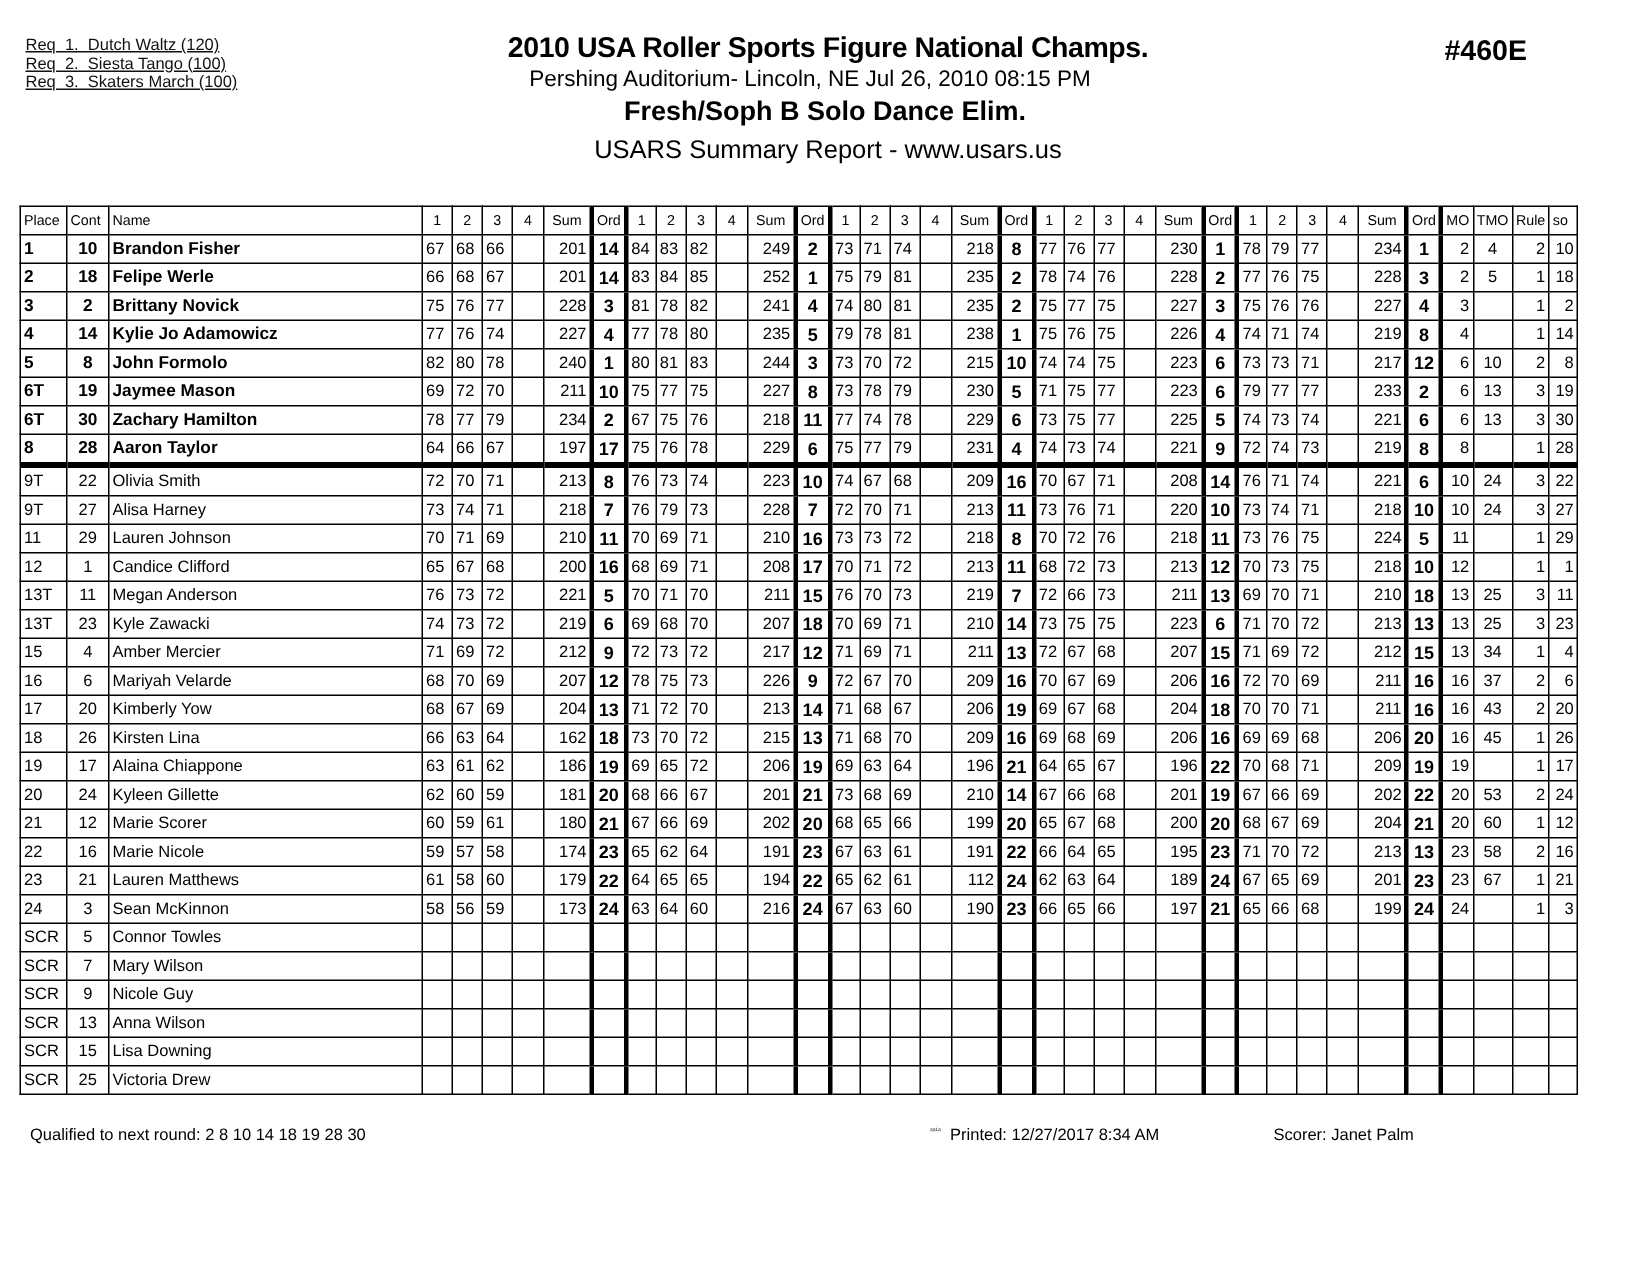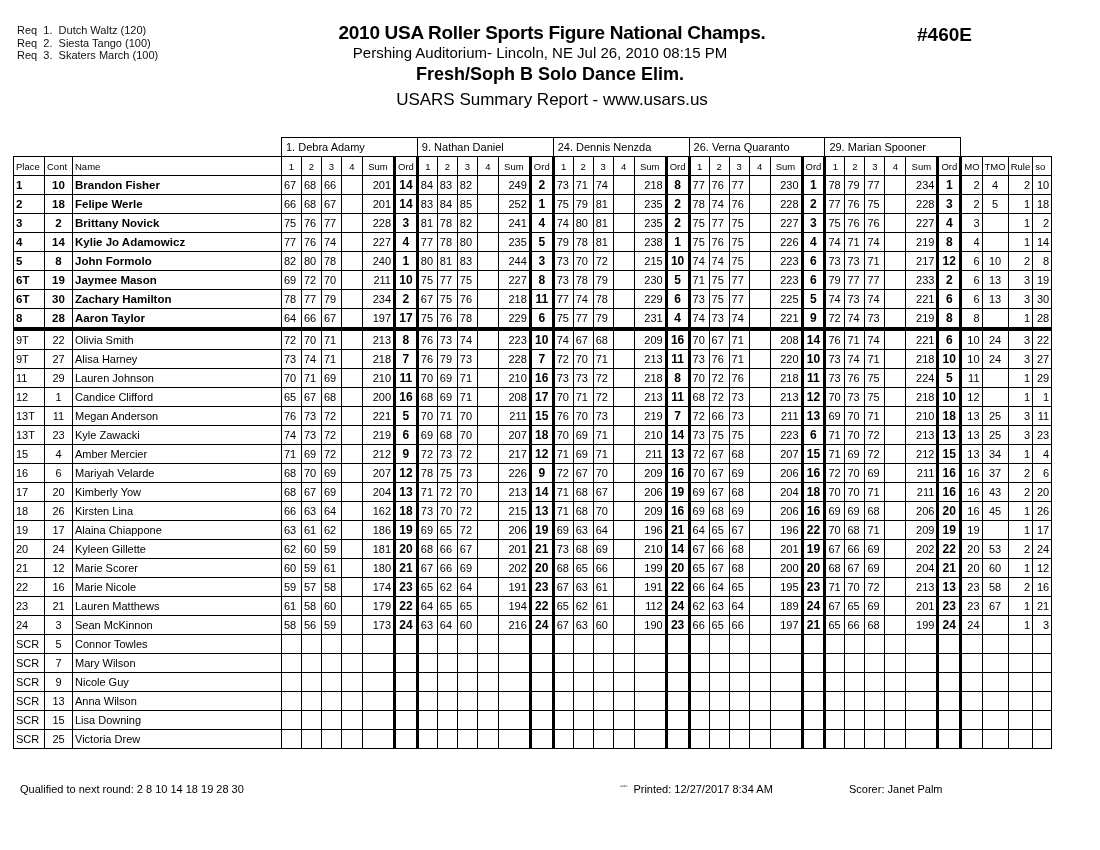--- a/index.html
+++ b/index.html
@@ -1,40 +1,40 @@
 <!DOCTYPE html>
 <html><head>
 <meta charset="utf-8">
 <style>
   html,body{margin:0;padding:0;background:#fff;}
   body{width:1100px;height:850px;position:relative;overflow:hidden;font-family:"Liberation Sans",sans-serif;color:#000;}
   .req{position:absolute;left:17px;top:24px;font-size:11px;line-height:12.5px;color:#111;}
-  .req div{white-space:pre;}
+  .req div{white-space:pre;text-decoration:underline;}
   .title{position:absolute;left:0;width:1100px;text-align:center;}
   .t1{top:22px;font-size:19px;font-weight:bold;letter-spacing:-0.3px;left:2px;}
   .t2{top:44px;font-size:15px;left:-10px;}
   .t3{top:64px;font-size:18px;font-weight:bold;left:0;}
   .t4{top:90px;font-size:17px;left:2px;}
-  .evno{position:absolute;left:917px;top:24px;font-size:19px;font-weight:bold;}
+  .evno{position:absolute;left:963px;top:24px;font-size:19px;font-weight:bold;}
   table.grid{position:absolute;left:13px;top:137px;border-collapse:collapse;table-layout:fixed;font-size:11px;}
   table.grid td{border:1px solid #000;height:18px;padding:0 2px;white-space:nowrap;overflow:hidden;}
   .judge-head td.jname{font-size:11px;padding-left:4px;height:18px;}
   .judge-head td.blank{border:none;}
   .hdr td{font-size:9.5px;height:17px;}
   .hdr td.c{text-align:center;}
   .num{text-align:right;}
   .ctr{text-align:center;}
   .ord{font-weight:bold;text-align:center;font-size:12px;}
   .thickR{border-right:3px solid #000 !important;}
   .dbl td{border-bottom:3px double #000;}
   .sep td{border-top:4px solid #000 !important;}
   .top8 td{font-weight:bold;font-size:11.5px;}
   .top8 td.sc{font-weight:normal;font-size:11px;}
   .top8 td.ord{font-size:12px;}
-  .footer{position:absolute;top:783px;font-size:11px;}
+  .footer{position:absolute;top:751px;font-size:11px;}
   .tiny{font-size:5px;vertical-align:super;color:#333;}
 </style>
 </head>
 <body>
 
 <div class="req">
   <div>Req  1.  Dutch Waltz (120)</div>
   <div>Req  2.  Siesta Tango (100)</div>
   <div>Req  3.  Skaters March (100)</div>
 </div>
@@ -79,29 +79,20 @@
       <col style="width:20px">
       <col style="width:21px">
       <col style="width:32px">
       <col style="width:21px">
     <col style="width:21px">
       <col style="width:26px">
       <col style="width:24px">
       <col style="width:19px">
   </colgroup>
   <tbody id="tbody">
-      <tr class="judge-head">
-        <td class="blank" colspan="3"></td>
-        <td class="jname" colspan="6">1.  Debra Adamy</td>
-        <td class="jname" colspan="6">9.  Nathan Daniel</td>
-        <td class="jname" colspan="6">24.  Dennis Nenzda</td>
-        <td class="jname" colspan="6">26.  Verna Quaranto</td>
-        <td class="jname" colspan="6">29.  Marian Spooner</td>
-        <td class="blank" colspan="4"></td>
-      </tr>
       <tr class="hdr dbl">
         <td>Place</td>
         <td>Cont</td>
         <td>Name</td>
         <td class="c">1</td>
         <td class="c">2</td>
         <td class="c">3</td>
         <td class="c">4</td>
         <td class="c thickR">Sum</td>
         <td class="c thickR">Ord</td>

